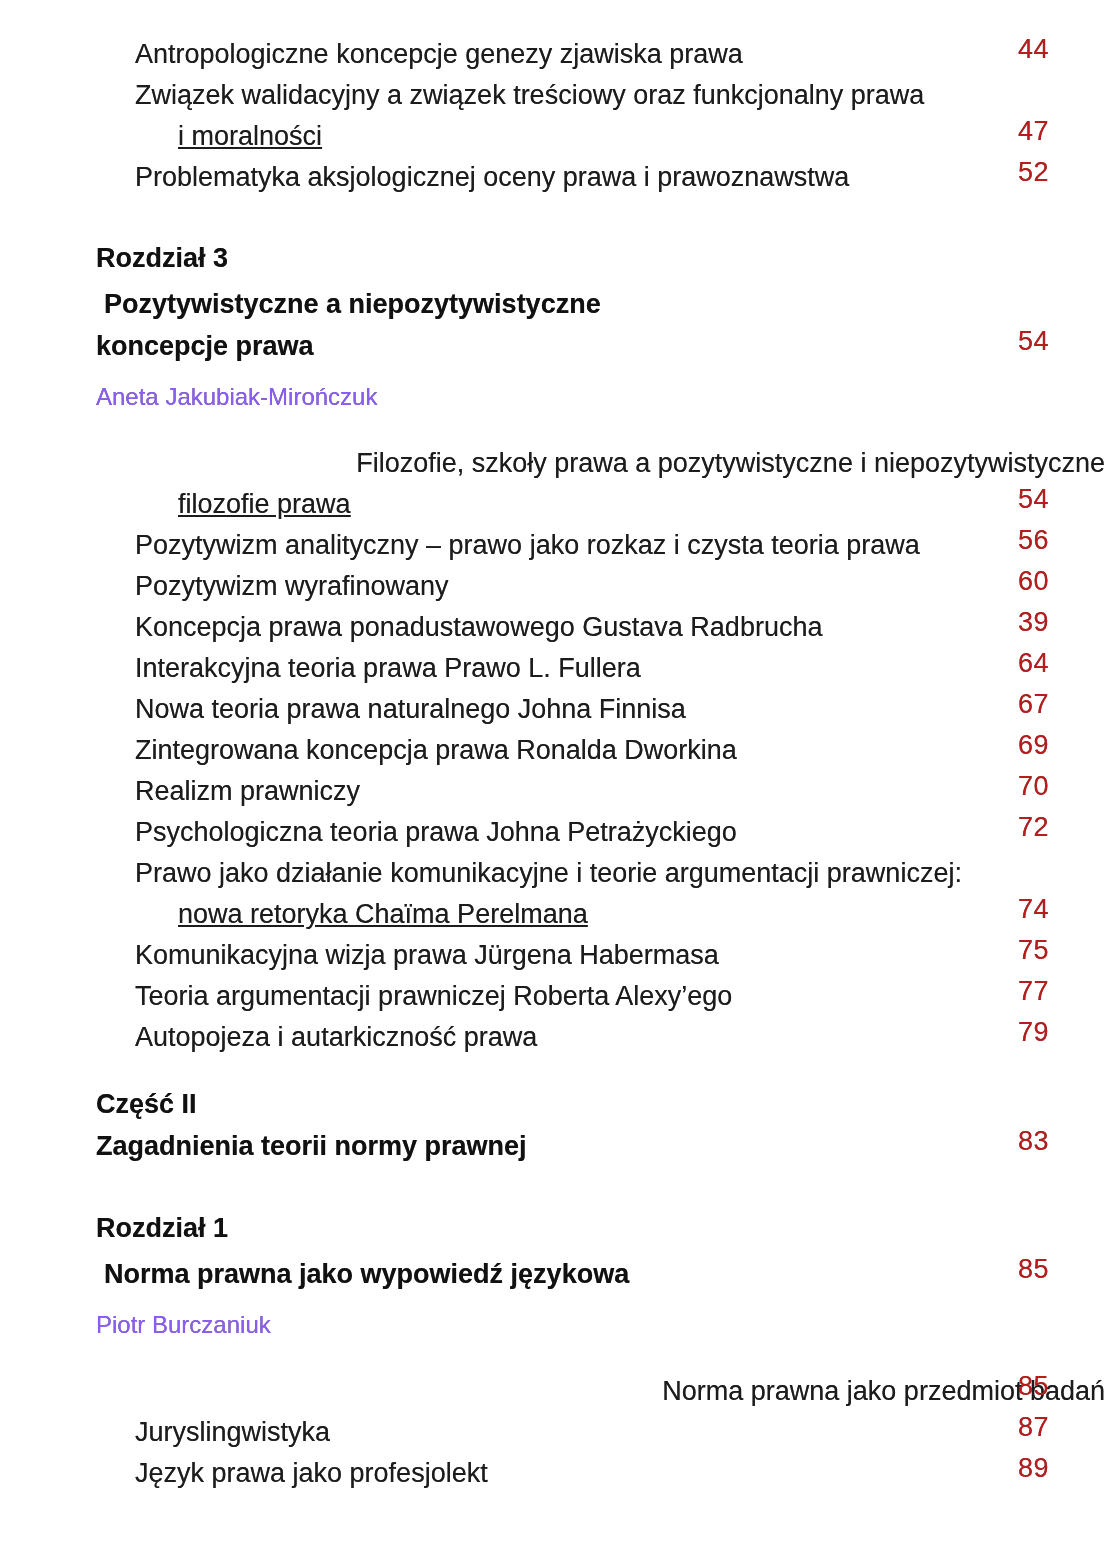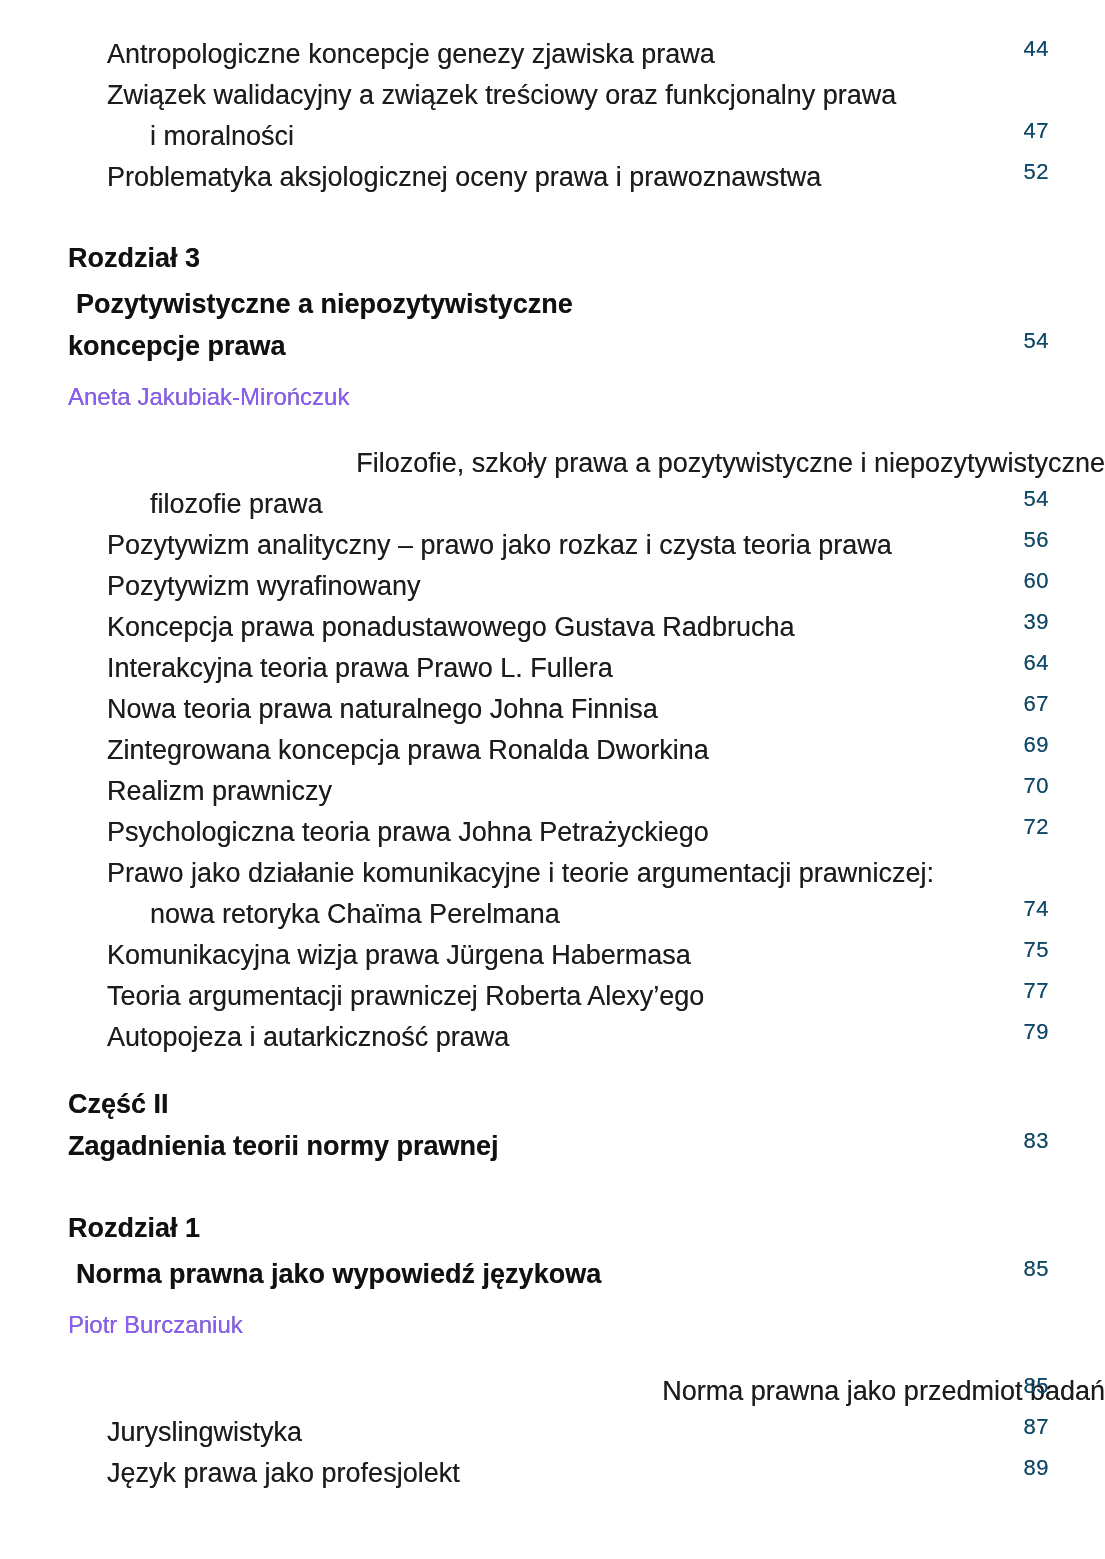--- a/index.html
+++ b/index.html
@@ -4,33 +4,33 @@
 <style>
   html, body { margin: 0; padding: 0; }
   body {
     width: 1105px;
     height: 1559px;
     background: #ffffff;
     overflow: hidden;
     font-family: "Liberation Sans", "DejaVu Sans", sans-serif;
     color: #1c1c1c;
   }
-  #rows { padding-top: 40px; }
+  #rows { padding-top: 40px; padding-left: 28px; }
   .row {
     position: relative;
     white-space: nowrap;
     font-size: 27px;
     line-height: 28px;
     margin-top: 13px;
     text-shadow: 0 0 0.6px rgba(25,25,25,0.65);
   }
   #rows .row:first-child { margin-top: 0; }
 
   .row-entry       { padding-left: 107px; }
-  .row-entry-cont  { padding-left: 150px; }
+  .row-entry-cont  { padding-left: 150px; text-decoration: underline; }
 
   .row-chapter-label, .row-chapter-title,
   .row-part-label,   .row-part-title {
     padding-left: 68px;
     font-weight: bold;
     line-height: 30px;
     color: #111111;
   }
 
   .row-author {
@@ -47,23 +47,23 @@
   .row-author { margin-top: 22px; }
   .row-author + .row-entry { margin-top: 39px; text-align: right; }
   .row-part-label { margin-top: 38px; }
   .row-part-label + .row-part-title { margin-top: 12px; }
   .row-part-title + .row-chapter-label { margin-top: 52px; }
 
   .page {
     position: absolute;
     right: 56px;
     top: -5px;
-    font-size: 22px;
+    font-size: 27px;
     font-weight: 400;
-    color: #0c4a6e;
+    color: #b91c1c;
     letter-spacing: 0.5px;
   }
 </style>
 </head>
 <body>
 
 <div id="toc-page">
   <div id="rows">
       <div class="row row-entry">
     <span class="text">Antropologiczne koncepcje genezy zjawiska prawa</span>

